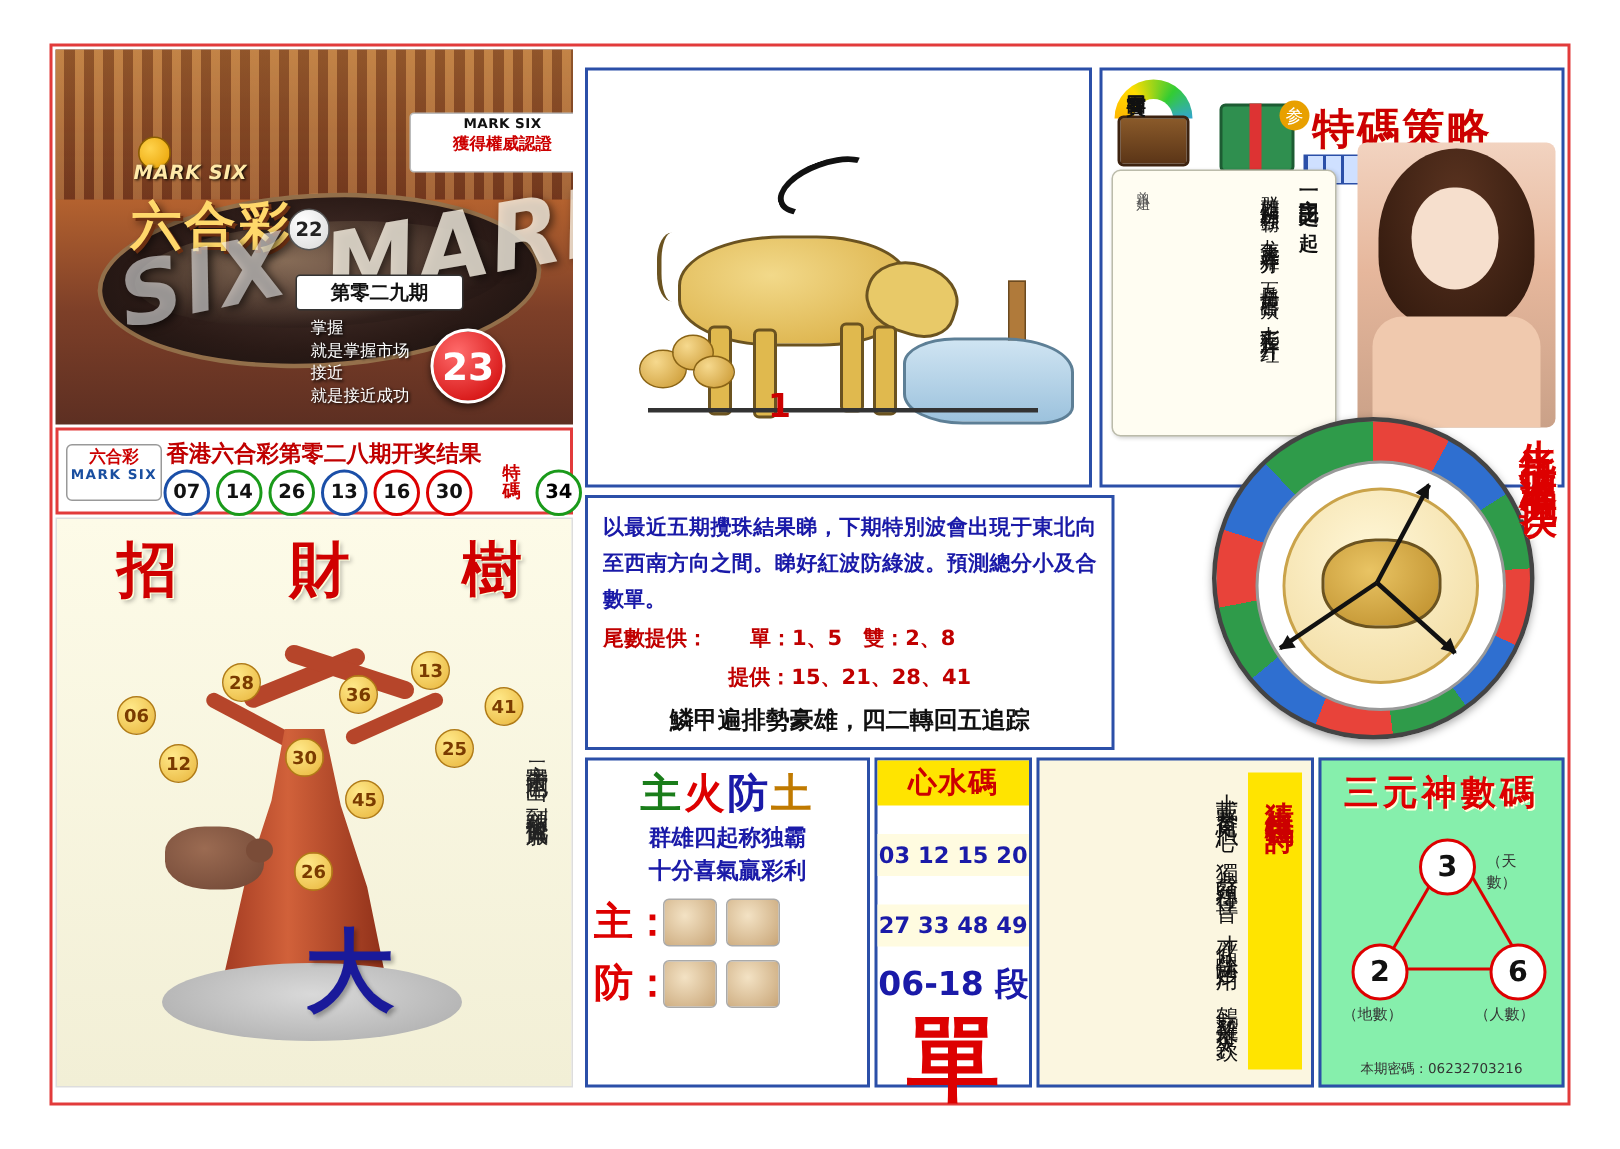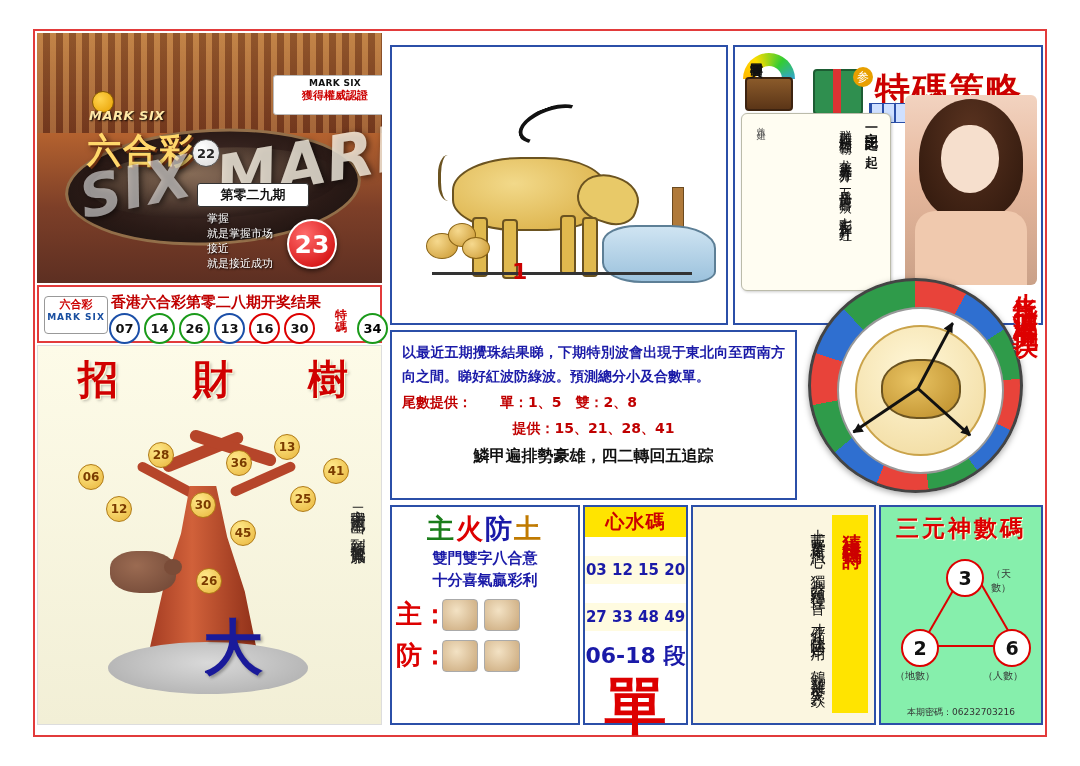--- a/index.html
+++ b/index.html
@@ -91,21 +91,21 @@
     background:linear-gradient(180deg,#cfe4f2,#9cc2dd);border:2px solid #5d7f96;}
   .stones{position:absolute;left:30px;top:172px;width:70px;height:40px;}
   .stone{position:absolute;border-radius:50%;background:radial-gradient(circle at 35% 30%,#f6d98e,#c9962e);border:1px solid #8a6416;}
   .grass{position:absolute;left:40px;top:225px;width:260px;height:3px;background:#333;}
   .cow-num{position:absolute;left:120px;top:212px;font-size:22px;color:#c00;font-weight:bold;}
   .post{position:absolute;left:280px;top:140px;width:10px;height:80px;background:#b07a3a;border:1px solid #6b4a20;}
   .swoosh{position:absolute;left:125px;top:60px;width:60px;height:26px;border:4px solid #111;border-radius:50%;
     border-color:#111 transparent transparent #111;transform:rotate(-20deg);}
 
   
-  #pred{left:390px;top:330px;width:407px;height:170px;background:#fff;border:2px solid #2b4fa8;padding:8px 10px;}
+  #pred{left:390px;top:330px;width:353px;height:170px;background:#fff;border:2px solid #2b4fa8;padding:8px 10px;}
   #pred .p1{font-size:14px;color:#1a1aa8;font-weight:bold;line-height:24px;text-align:justify;}
   #pred .p2{font-size:14px;color:#c00000;font-weight:bold;line-height:24px;margin-top:2px;}
   #pred .p3{font-size:16px;color:#111;font-weight:bold;margin-top:6px;text-align:center;}
 
   
   #fire{left:390px;top:505px;width:190px;height:220px;background:#fff;border:2px solid #2b4fa8;}
   #fire .hdr{font-size:27px;font-weight:bold;text-align:center;margin-top:4px;letter-spacing:2px;}
   #fire .hdr .a{color:#1a7d1a;}#fire .hdr .b{color:#d00;}#fire .hdr .c{color:#1a1aa8;}#fire .hdr .d{color:#c07a00;}
   #fire .ln{font-size:15px;color:#1a1aa8;text-align:center;line-height:22px;font-weight:bold;}
   .zf-row{display:flex;align-items:center;margin-top:6px;padding-left:4px;}
@@ -129,21 +129,21 @@
   
   #strategy{left:733px;top:45px;width:310px;height:280px;background:#fff;border:2px solid #2b4fa8;overflow:hidden;}
   .rainbow{position:absolute;left:8px;top:6px;width:52px;height:26px;border-radius:26px 26px 0 0;
     background:conic-gradient(from 180deg at 50% 100%,#e33,#fa0,#fd0,#3c3,#39f,#73f);}
   .rainbow:after{content:"";position:absolute;left:13px;top:13px;width:26px;height:13px;border-radius:13px 13px 0 0;background:#fff;}
   .treasure{position:absolute;left:10px;top:30px;width:44px;height:30px;background:linear-gradient(180deg,#8a5a2a,#5b3517);
     border:2px solid #3d2310;border-radius:4px;}
   .vlabel{position:absolute;left:12px;top:6px;writing-mode:vertical-rl;text-orientation:upright;font-size:13px;color:#111;font-weight:bold;}
   .gift{position:absolute;left:78px;top:22px;width:46px;height:42px;background:#2f8f4f;border:2px solid #1d5c33;border-radius:4px;}
   .gift:after{content:"";position:absolute;left:18px;top:-2px;width:8px;height:44px;background:#d33;}
-  .strat-title{position:absolute;left:140px;top:20px;font-size:35px;font-weight:bold;color:#c00;letter-spacing:2px;
+  .strat-title{position:absolute;left:140px;top:20px;font-size:28px;font-weight:bold;color:#c00;letter-spacing:2px;
     text-shadow:1px 1px 0 #ffd;}
   .strat-badge{position:absolute;left:118px;top:20px;width:20px;height:20px;border-radius:50%;background:#e8a000;color:#fff;
     font-size:12px;display:flex;align-items:center;justify-content:center;}
   .ruler{position:absolute;left:134px;top:56px;width:160px;height:18px;
     background:repeating-linear-gradient(90deg,#2b4fa8 0 2px,#cfe0ff 2px 12px);border:1px solid #2b4fa8;}
   .scroll{position:absolute;left:6px;top:66px;width:148px;height:176px;background:#fffdf2;border:1px solid #bba;
     border-radius:6px;box-shadow:1px 1px 3px rgba(0,0,0,.2);}
   .scroll .v{position:absolute;right:6px;top:6px;writing-mode:vertical-rl;text-orientation:upright;font-size:13px;
     color:#111;line-height:22px;letter-spacing:2px;height:160px;}
   .lady{position:absolute;right:4px;top:48px;width:132px;height:190px;border-radius:6px;overflow:hidden;
@@ -279,21 +279,21 @@
     <div class="p1">以最近五期攪珠結果睇，下期特別波會出現于東北向至西南方向之間。睇好紅波防綠波。預測總分小及合數單。</div>
     <div class="p2">尾數提供：　　單：1、5　雙：2、8</div>
     <div class="p2" style="text-align:center;">提供：15、21、28、41</div>
     <div class="p3">鱗甲遍排勢豪雄，四二轉回五追踪</div>
   </div>
 
   <div class="panel" id="fire">
     <div class="hdr">
       <span class="a">主</span><span class="b">火</span><span class="c">防</span><span class="d">土</span>
     </div>
-    <div class="ln">雙門雙字八合意</div>
+    <div class="ln">群雄四起称独霸</div>
     <div class="ln">十分喜氣贏彩利</div>
     <div class="zf-row">
       <div class="zf-lab">主：</div>
       <div class="zodiac"></div>
       <div class="zodiac"></div>
     </div>
     <div class="zf-row">
       <div class="zf-lab">防：</div>
       <div class="zodiac"></div>
       <div class="zodiac"></div>

